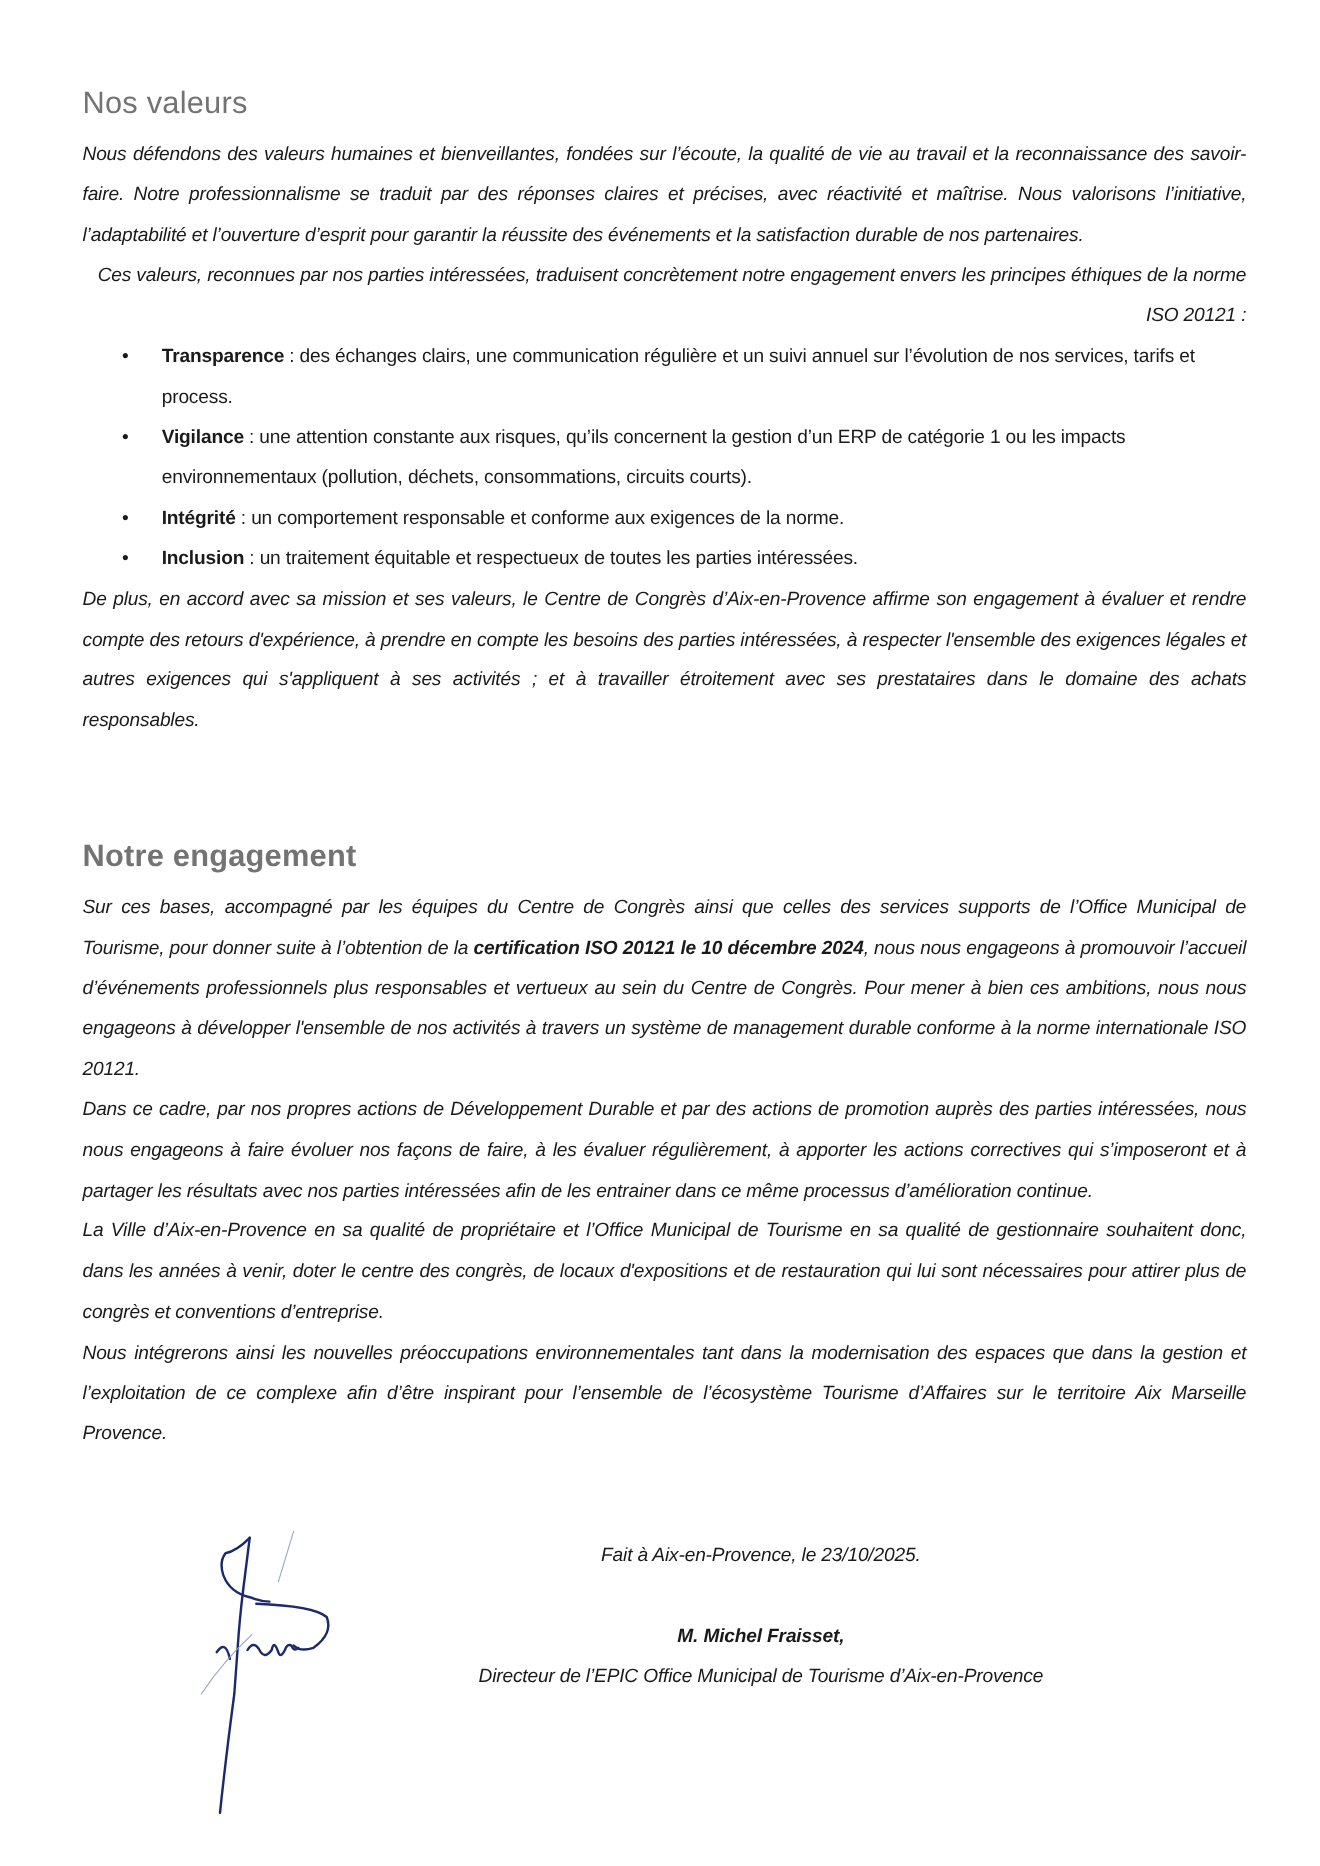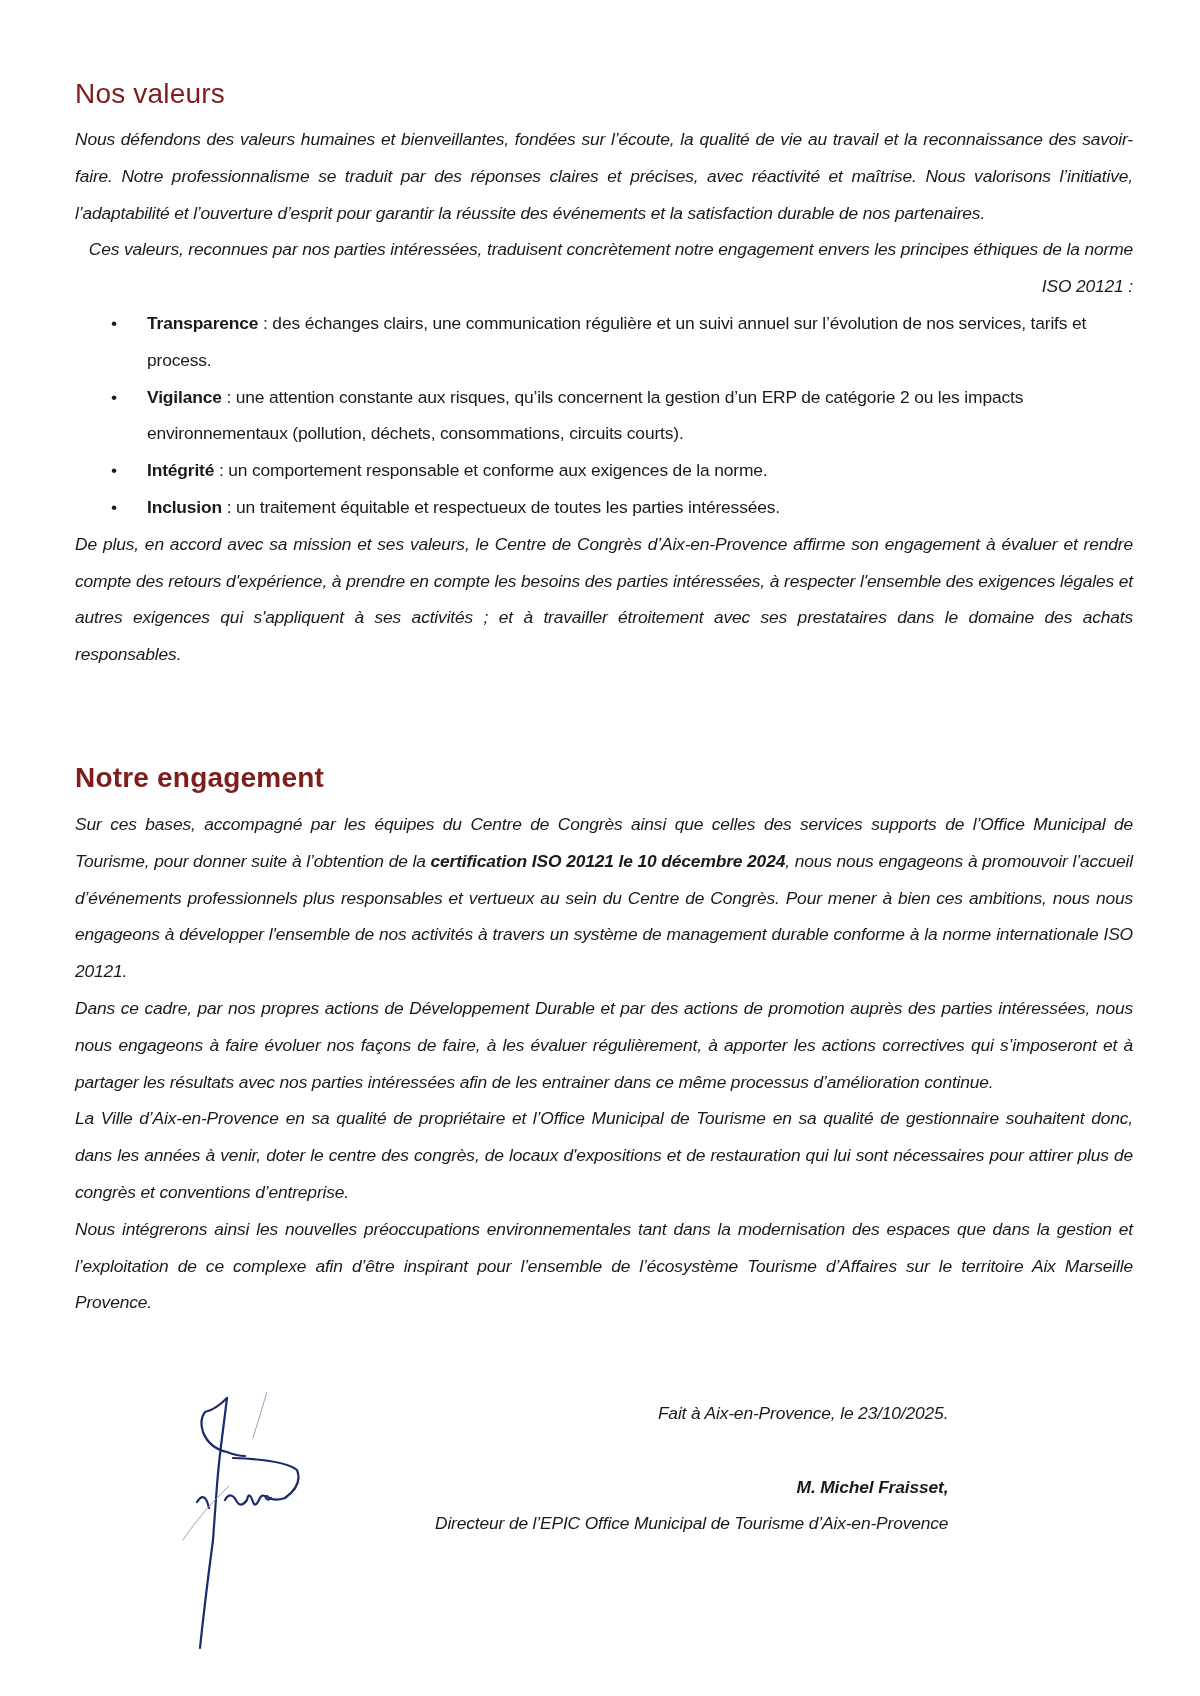--- a/index.html
+++ b/index.html
@@ -3,54 +3,54 @@
   <meta charset="utf-8">
   <style>
     html, body { margin: 0; padding: 0; background: #ffffff; }
     body {
       width: 1200px; height: 1696px; position: relative; overflow: hidden;
       font-family: "Liberation Sans", sans-serif; color: #1a1a1a;
     }
     .page { position: absolute; left: 75px; top: 0; width: 1058px; }
     h2 {
       font-family: "Liberation Sans", sans-serif;
-      font-weight: normal; color: #7f1d1d; font-size: 28px; margin: 0;
+      font-weight: normal; color: #737373; font-size: 28px; margin: 0;
       letter-spacing: 0.2px;
     }
     h2.bold { font-weight: bold; }
     p {
       margin: 0; font-size: 17.4px; line-height: 36.8px; text-align: justify;
       letter-spacing: -0.15px;
       font-style: italic;
     }
     p.left { text-align: right; }
     ul { margin: 0; padding: 0; list-style: none; }
     ul li {
       position: relative; padding-left: 72px; font-size: 17.4px; line-height: 36.8px;
       letter-spacing: -0.15px;
     }
     ul li .bullet { position: absolute; left: 36px; top: 0; }
     b { font-weight: bold; }
     .sig-block { position: absolute; left: 435px; top: 1395px; }
-    .sig-block p { text-align: right; line-height: 36.8px; }
+    .sig-block p { text-align: center; line-height: 36.8px; }
     .signature { position: absolute; left: 175px; top: 1390px; width: 220px; height: 265px; }
   </style>
 </head>
 <body>
 
 <div class="page">
 
   <h2 style="position:absolute; top:78px; left:0;">Nos valeurs</h2>
 
   <div style="position:absolute; top:121px; left:0; width:1058px;">
     <p>Nous défendons des valeurs humaines et bienveillantes, fondées sur l’écoute, la qualité de vie au travail et la reconnaissance des savoir-faire. Notre professionnalisme se traduit par des réponses claires et précises, avec réactivité et maîtrise. Nous valorisons l’initiative, l’adaptabilité et l’ouverture d’esprit pour garantir la réussite des événements et la satisfaction durable de nos partenaires.</p>
     <p class="left">Ces valeurs, reconnues par nos parties intéressées, traduisent concrètement notre engagement envers les principes éthiques de la norme ISO 20121 :</p>
     <ul>
       <li><span class="bullet">•</span><b>Transparence</b><span> : des échanges clairs, une communication régulière et un suivi annuel sur l’évolution de nos services, tarifs et process.</span></li>
-      <li><span class="bullet">•</span><b>Vigilance</b><span> : une attention constante aux risques, qu’ils concernent la gestion d’un ERP de catégorie 2 ou les impacts environnementaux (pollution, déchets, consommations, circuits courts).</span></li>
+      <li><span class="bullet">•</span><b>Vigilance</b><span> : une attention constante aux risques, qu’ils concernent la gestion d’un ERP de catégorie 1 ou les impacts environnementaux (pollution, déchets, consommations, circuits courts).</span></li>
       <li><span class="bullet">•</span><b>Intégrité</b><span> : un comportement responsable et conforme aux exigences de la norme.</span></li>
       <li><span class="bullet">•</span><b>Inclusion</b><span> : un traitement équitable et respectueux de toutes les parties intéressées.</span></li>
     </ul>
     <p>De plus, en accord avec sa mission et ses valeurs, le Centre de Congrès d’Aix-en-Provence affirme son engagement à évaluer et rendre compte des retours d'expérience, à prendre en compte les besoins des parties intéressées, à respecter l'ensemble des exigences légales et autres exigences qui s'appliquent à ses activités ; et à travailler étroitement avec ses prestataires dans le domaine des achats responsables.</p>
   </div>
 
   <h2 class="bold" style="position:absolute; top:762px; left:0;">Notre engagement</h2>
 
   <div style="position:absolute; top:806px; left:0; width:1058px;">
     <p><span>Sur ces bases, accompagné par les équipes du Centre de Congrès ainsi que celles des services supports de l’Office Municipal de Tourisme, pour donner suite à l’obtention de la </span><b>certification ISO 20121 le 10 décembre 2024</b><span>, nous nous engageons à promouvoir l’accueil d’événements professionnels plus responsables et vertueux au sein du Centre de Congrès.  Pour mener à bien ces ambitions, nous nous engageons à développer l'ensemble de nos activités à travers un système de management durable conforme à la norme internationale ISO 20121.</span></p>

